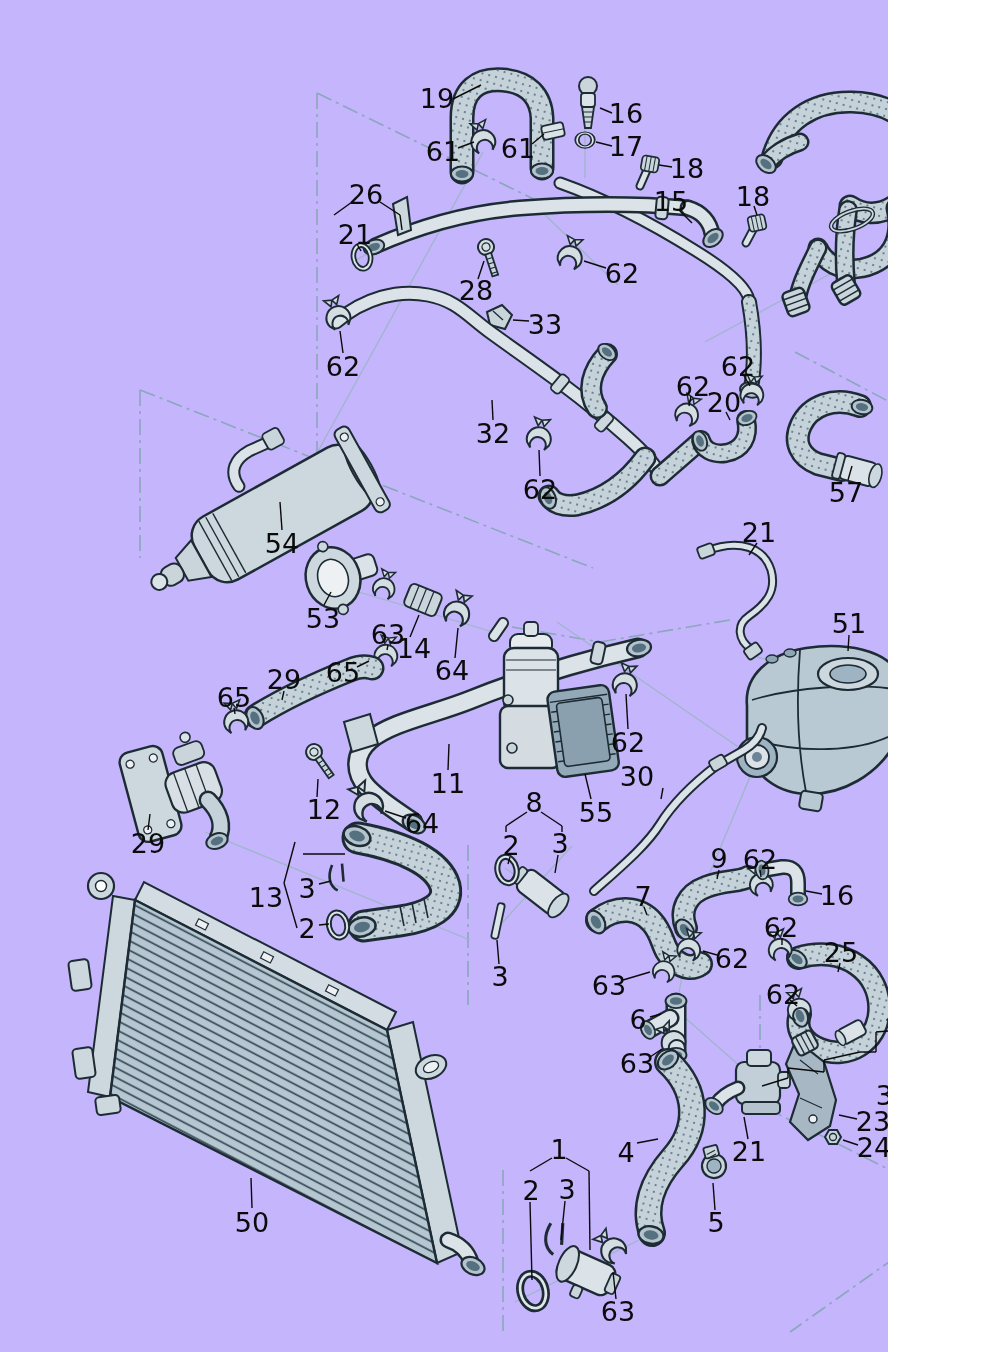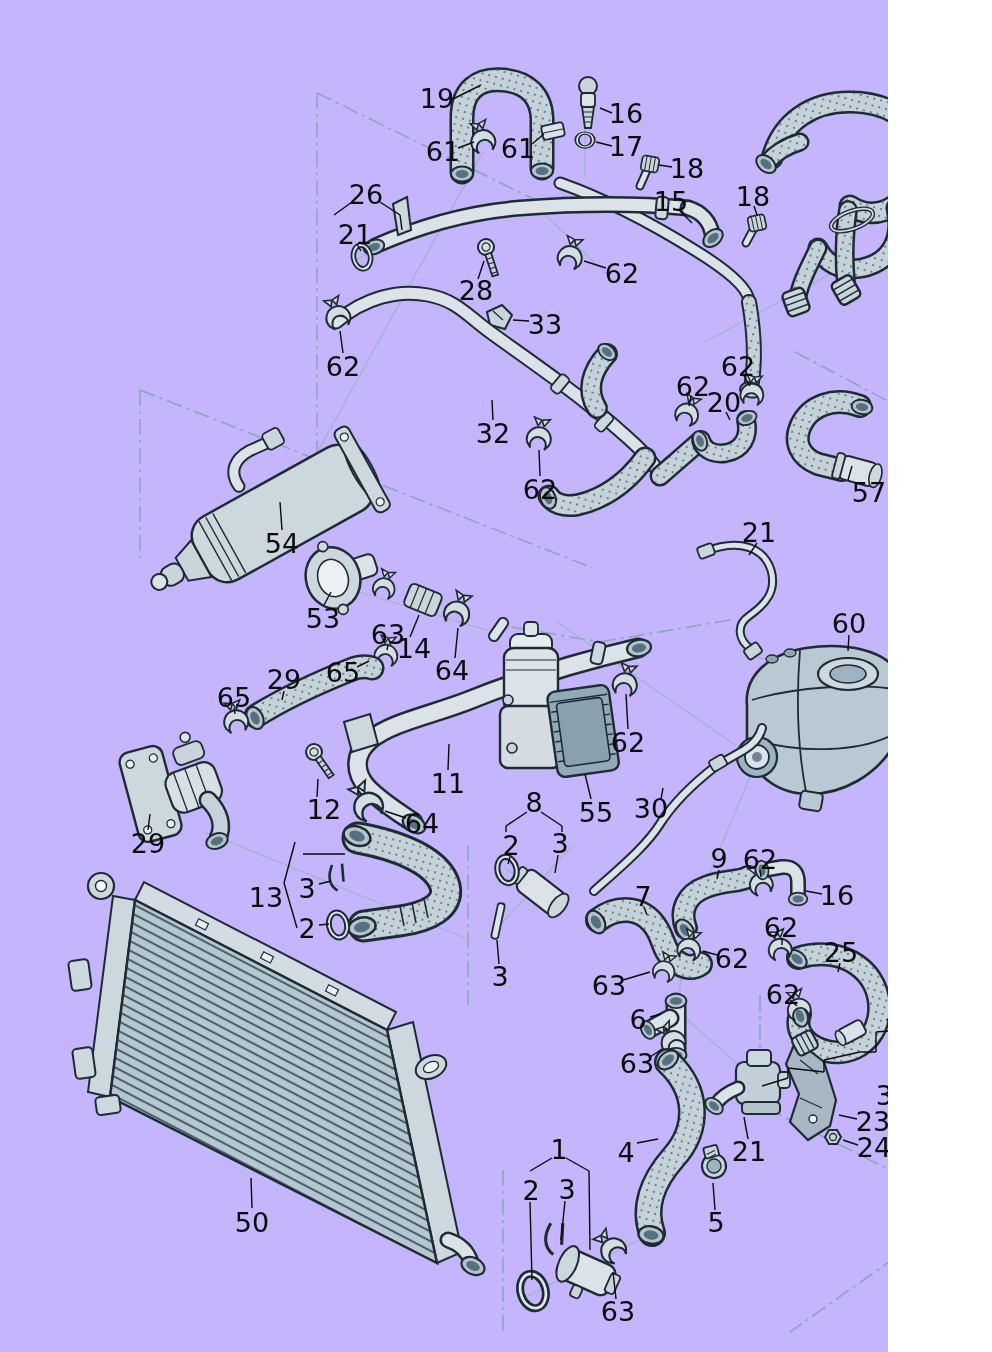--- a/index.html
+++ b/index.html
@@ -659,34 +659,34 @@
       <div class="callout" style="left: 355px; top: 234px;">21</div>
       <div class="callout" style="left: 476px; top: 290px;">28</div>
       <div class="callout" style="left: 622px; top: 273px;">62</div>
       <div class="callout" style="left: 545px; top: 324px;">33</div>
       <div class="callout" style="left: 343px; top: 366px;">62</div>
       <div class="callout" style="left: 493px; top: 433px;">32</div>
       <div class="callout" style="left: 540px; top: 489px;">62</div>
       <div class="callout" style="left: 693px; top: 386px;">62</div>
       <div class="callout" style="left: 738px; top: 366px;">62</div>
       <div class="callout" style="left: 724px; top: 402px;">20</div>
-      <div class="callout" style="left: 846px; top: 492px; margin-left: 23px;">57</div>
+      <div class="callout" style="left: 846px; top: 492px;">57</div>
       <div class="callout" style="left: 282px; top: 543px;">54</div>
       <div class="callout" style="left: 759px; top: 532px;">21</div>
-      <div class="callout" style="left: 849px; top: 623px;">60</div>
+      <div class="callout" style="left: 849px; top: 623px;">51</div>
       <div class="callout" style="left: 323px; top: 618px;">53</div>
       <div class="callout" style="left: 388px; top: 634px;">63</div>
       <div class="callout" style="left: 414px; top: 648px;">14</div>
       <div class="callout" style="left: 452px; top: 670px;">64</div>
       <div class="callout" style="left: 343px; top: 672px;">65</div>
       <div class="callout" style="left: 284px; top: 679px;">29</div>
       <div class="callout" style="left: 234px; top: 697px;">65</div>
       <div class="callout" style="left: 628px; top: 742px;">62</div>
       <div class="callout" style="left: 448px; top: 783px;">11</div>
-      <div class="callout" style="left: 651px; top: 776px; margin-top: 32px;">30</div>
+      <div class="callout" style="left: 637px; top: 776px;">30</div>
       <div class="callout" style="left: 324px; top: 809px;">12</div>
       <div class="callout" style="left: 422px; top: 823px;">64</div>
       <div class="callout" style="left: 596px; top: 812px;">55</div>
       <div class="callout" style="left: 534px; top: 802px;">8</div>
       <div class="callout" style="left: 511px; top: 845px;">2</div>
       <div class="callout" style="left: 560px; top: 843px;">3</div>
       <div class="callout" style="left: 500px; top: 976px;">3</div>
       <div class="callout" style="left: 148px; top: 843px;">29</div>
       <div class="callout" style="left: 266px; top: 897px;">13</div>
       <div class="callout" style="left: 307px; top: 888px;">3</div>

